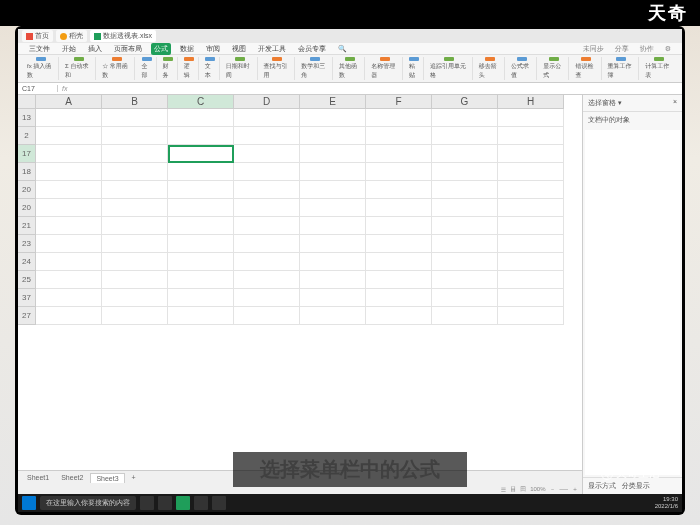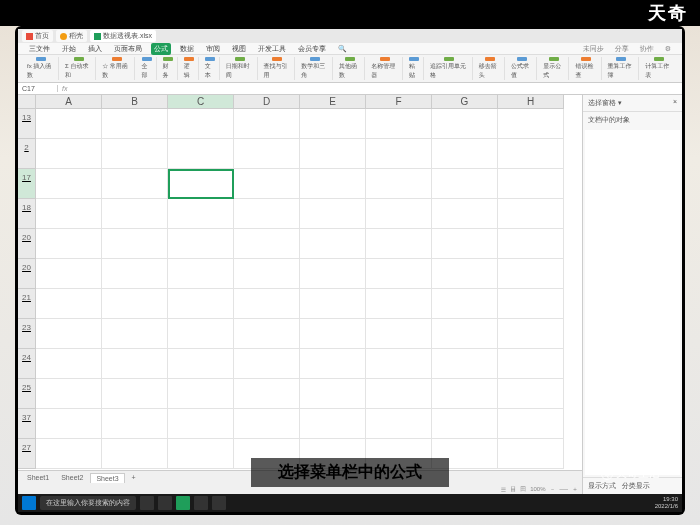--- a/index.html
+++ b/index.html
@@ -28,40 +28,40 @@
   .fbar { height: 12px; background: #fff; border-bottom: 1px solid #ccc; display: flex; align-items: center; font-size: 7px; }
   .nb { width: 40px; border-right: 1px solid #ccc; padding: 0 4px; color: #555; }
   .fbox { flex: 1; padding: 0 4px; color: #999; display: flex; gap: 4px; align-items: center; }
   .gwrap { flex: 1; display: flex; overflow: hidden; }
   .garea { flex: 1; display: flex; flex-direction: column; }
   .colh { display: flex; height: 14px; }
   .rh { width: 18px; background: #eaeaea; border-right: 1px solid #ccc; border-bottom: 1px solid #ccc; }
   .ch { width: 66px; background: #eaeaea; border-right: 1px solid #ccc; border-bottom: 1px solid #ccc; text-align: center; font-size: 10px; color: #555; line-height: 14px; }
   .ch.sel { background: #d0e8d8; }
   .rows { flex: 1; overflow: hidden; }
-  .row { display: flex; height: 30px; text-decoration: underline; }
+  .row { display: flex; height: 18px; }
   .rhd { width: 18px; background: #eaeaea; border-right: 1px solid #ccc; border-bottom: 1px solid #ccc; text-align: center; font-size: 8px; color: #666; line-height: 18px; }
   .rhd.sel { background: #d0e8d8; }
   .cell { width: 66px; border-right: 1px solid #e3e3e3; border-bottom: 1px solid #e3e3e3; background: #fff; }
   .cell.active { border: 2px solid #1f9e5a; }
   .panel { width: 100px; background: #f7f7f7; border-left: 1px solid #ccc; display: flex; flex-direction: column; font-size: 7px; color: #555; }
   .ptitle { padding: 3px 5px; border-bottom: 1px solid #ddd; display: flex; justify-content: space-between; }
   .psub { padding: 3px 5px; }
   .pfill { flex: 1; background: #fff; margin: 2px; }
   .pbot { padding: 3px 5px; border-top: 1px solid #ddd; }
   .stabs { height: 14px; background: #f0f0f0; border-top: 1px solid #ccc; display: flex; align-items: center; font-size: 7px; color: #666; padding: 0 4px; gap: 2px; }
   .stabs span { padding: 1px 5px; }
   .stabs .act { background: #fff; border: 1px solid #ccc; border-bottom: none; }
   .stat { height: 10px; background: #f0f0f0; display: flex; justify-content: flex-end; align-items: center; gap: 4px; font-size: 6px; color: #888; padding: 0 4px; }
   .taskbar { height: 18px; background: #1a1a1a; display: flex; align-items: center; padding: 0 4px; gap: 4px; }
   .tbtn { width: 14px; height: 14px; background: #333; border-radius: 1px; }
   .tb { color: #ccc; font-size: 7px; background: #333; padding: 2px 6px; border-radius: 2px; flex: 0 0 auto; }
   .tclock { margin-left: auto; color: #ccc; font-size: 6px; text-align: right; line-height: 1.1; }
   .caption { position: absolute; bottom: 38px; left: 0; right: 0; text-align: center; }
-  .captxt { display: inline-block; background: rgba(0,0,0,0.65); color: #000000; font-size: 16px; font-weight: 700; padding: 4px 27px; }
+  .captxt { display: inline-block; background: rgba(0,0,0,0.65); color: #404040; font-size: 20px; font-weight: 700; padding: 4px 27px; }
   .wm { position: absolute; right: 40px; bottom: 44px; color: #fff; font-size: 11px; display: flex; gap: 3px; align-items: center; }
   .wm .c { width: 12px; height: 12px; border: 1px solid #fff; border-radius: 50%; display: flex; align-items: center; justify-content: center; font-size: 8px; }
 </style>
 </head>
 <body>
 
 <div class="desk"></div>
 <div class="black-top">
   <span>天奇</span>
 </div>

